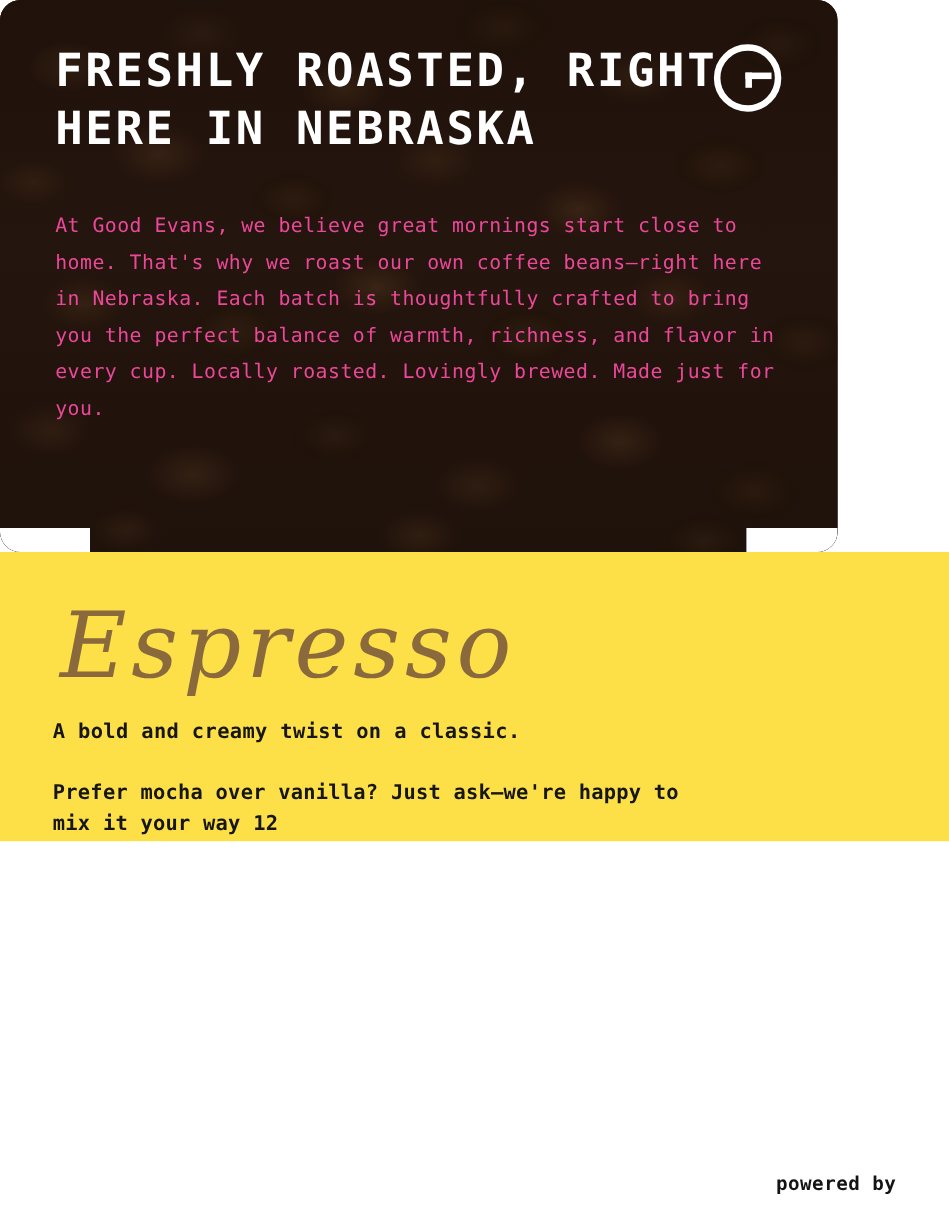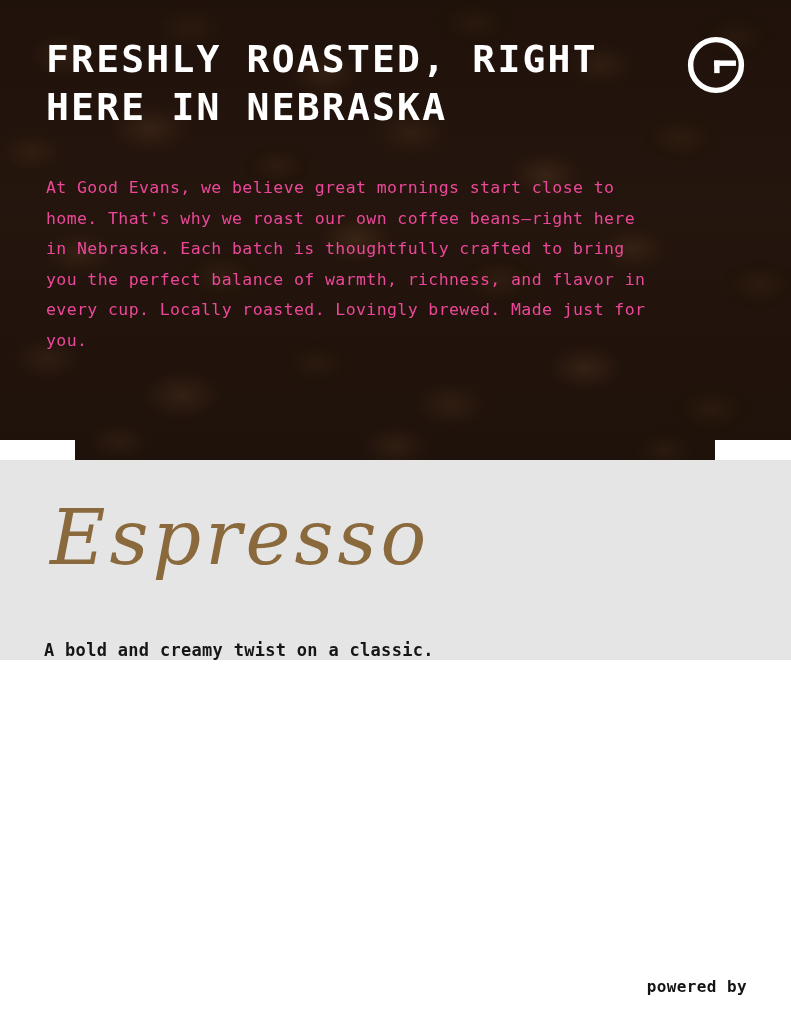--- a/index.html
+++ b/index.html
@@ -11,24 +11,25 @@
     height: 1024px;
     background: #ffffff;
     font-family: "DejaVu Sans Mono", monospace;
     overflow: hidden;
     position: relative;
   }
 
   
   .hero {
     position: relative;
-    width: 791px;
+    width: 698px;
     height: 460px;
     overflow: hidden;
     background: #2a1a12;
+    border-radius: 17px;
   }
   .hero-photo {
     position: absolute;
     inset: 0;
     
     background-color: #3a2318;
     background-image:
       radial-gradient(ellipse 46px 30px at 8% 12%, #6b4328 0%, #4a2c1a 55%, rgba(0,0,0,0) 70%),
       radial-gradient(ellipse 52px 33px at 24% 6%, #5d3a22 0%, #3d2415 60%, rgba(0,0,0,0) 74%),
       radial-gradient(ellipse 48px 31px at 41% 16%, #7a4e2e 0%, #472a19 58%, rgba(0,0,0,0) 72%),
@@ -113,21 +114,21 @@
     bottom: 0;
     width: 76px;
     height: 20px;
     background: #ffffff;
   }
 
   
   .drink {
     position: relative;
     padding: 40px 44px 0 44px;
-    background: #e5e5e5;
+    background: #fde047;
   }
   .script-word {
     font-family: "DejaVu Serif", serif;
     font-style: italic;
     font-size: 76px;
     line-height: 1;
     color: #8a6a3d;
     letter-spacing: 4px;
     margin: 0 0 2px 6px;
     font-weight: 400;
@@ -136,21 +137,21 @@
     font-family: "DejaVu Sans Mono", monospace;
     font-weight: 700;
     font-size: 88px;
     line-height: 1;
     letter-spacing: 3px;
     color: #141414;
     margin: 4px 0 0 0;
     text-transform: uppercase;
   }
   .tagline {
-    margin-top: 64px;
+    margin-top: 24px;
     font-size: 17px;
     letter-spacing: 0.3px;
     color: #161616;
     font-weight: 700;
   }
   .desc {
     margin-top: 22px;
     font-size: 17px;
     line-height: 1.55;
     letter-spacing: 0.2px;
@@ -209,17 +210,18 @@
   </div>
 
   <div class="hero-notch"></div>
   <div class="hero-notch-right"></div>
 </section>
 
 <section class="drink">
   <div class="script-word">Espresso</div>
 
   <p class="tagline">A bold and creamy twist on a classic.</p>
+  <p class="note">Prefer mocha over vanilla? Just ask—we're happy to mix it your way 12</p>
 </section>
 
 <div class="footer">
   <span class="powered">powered by</span>
 </div>
 
 </body></html>

